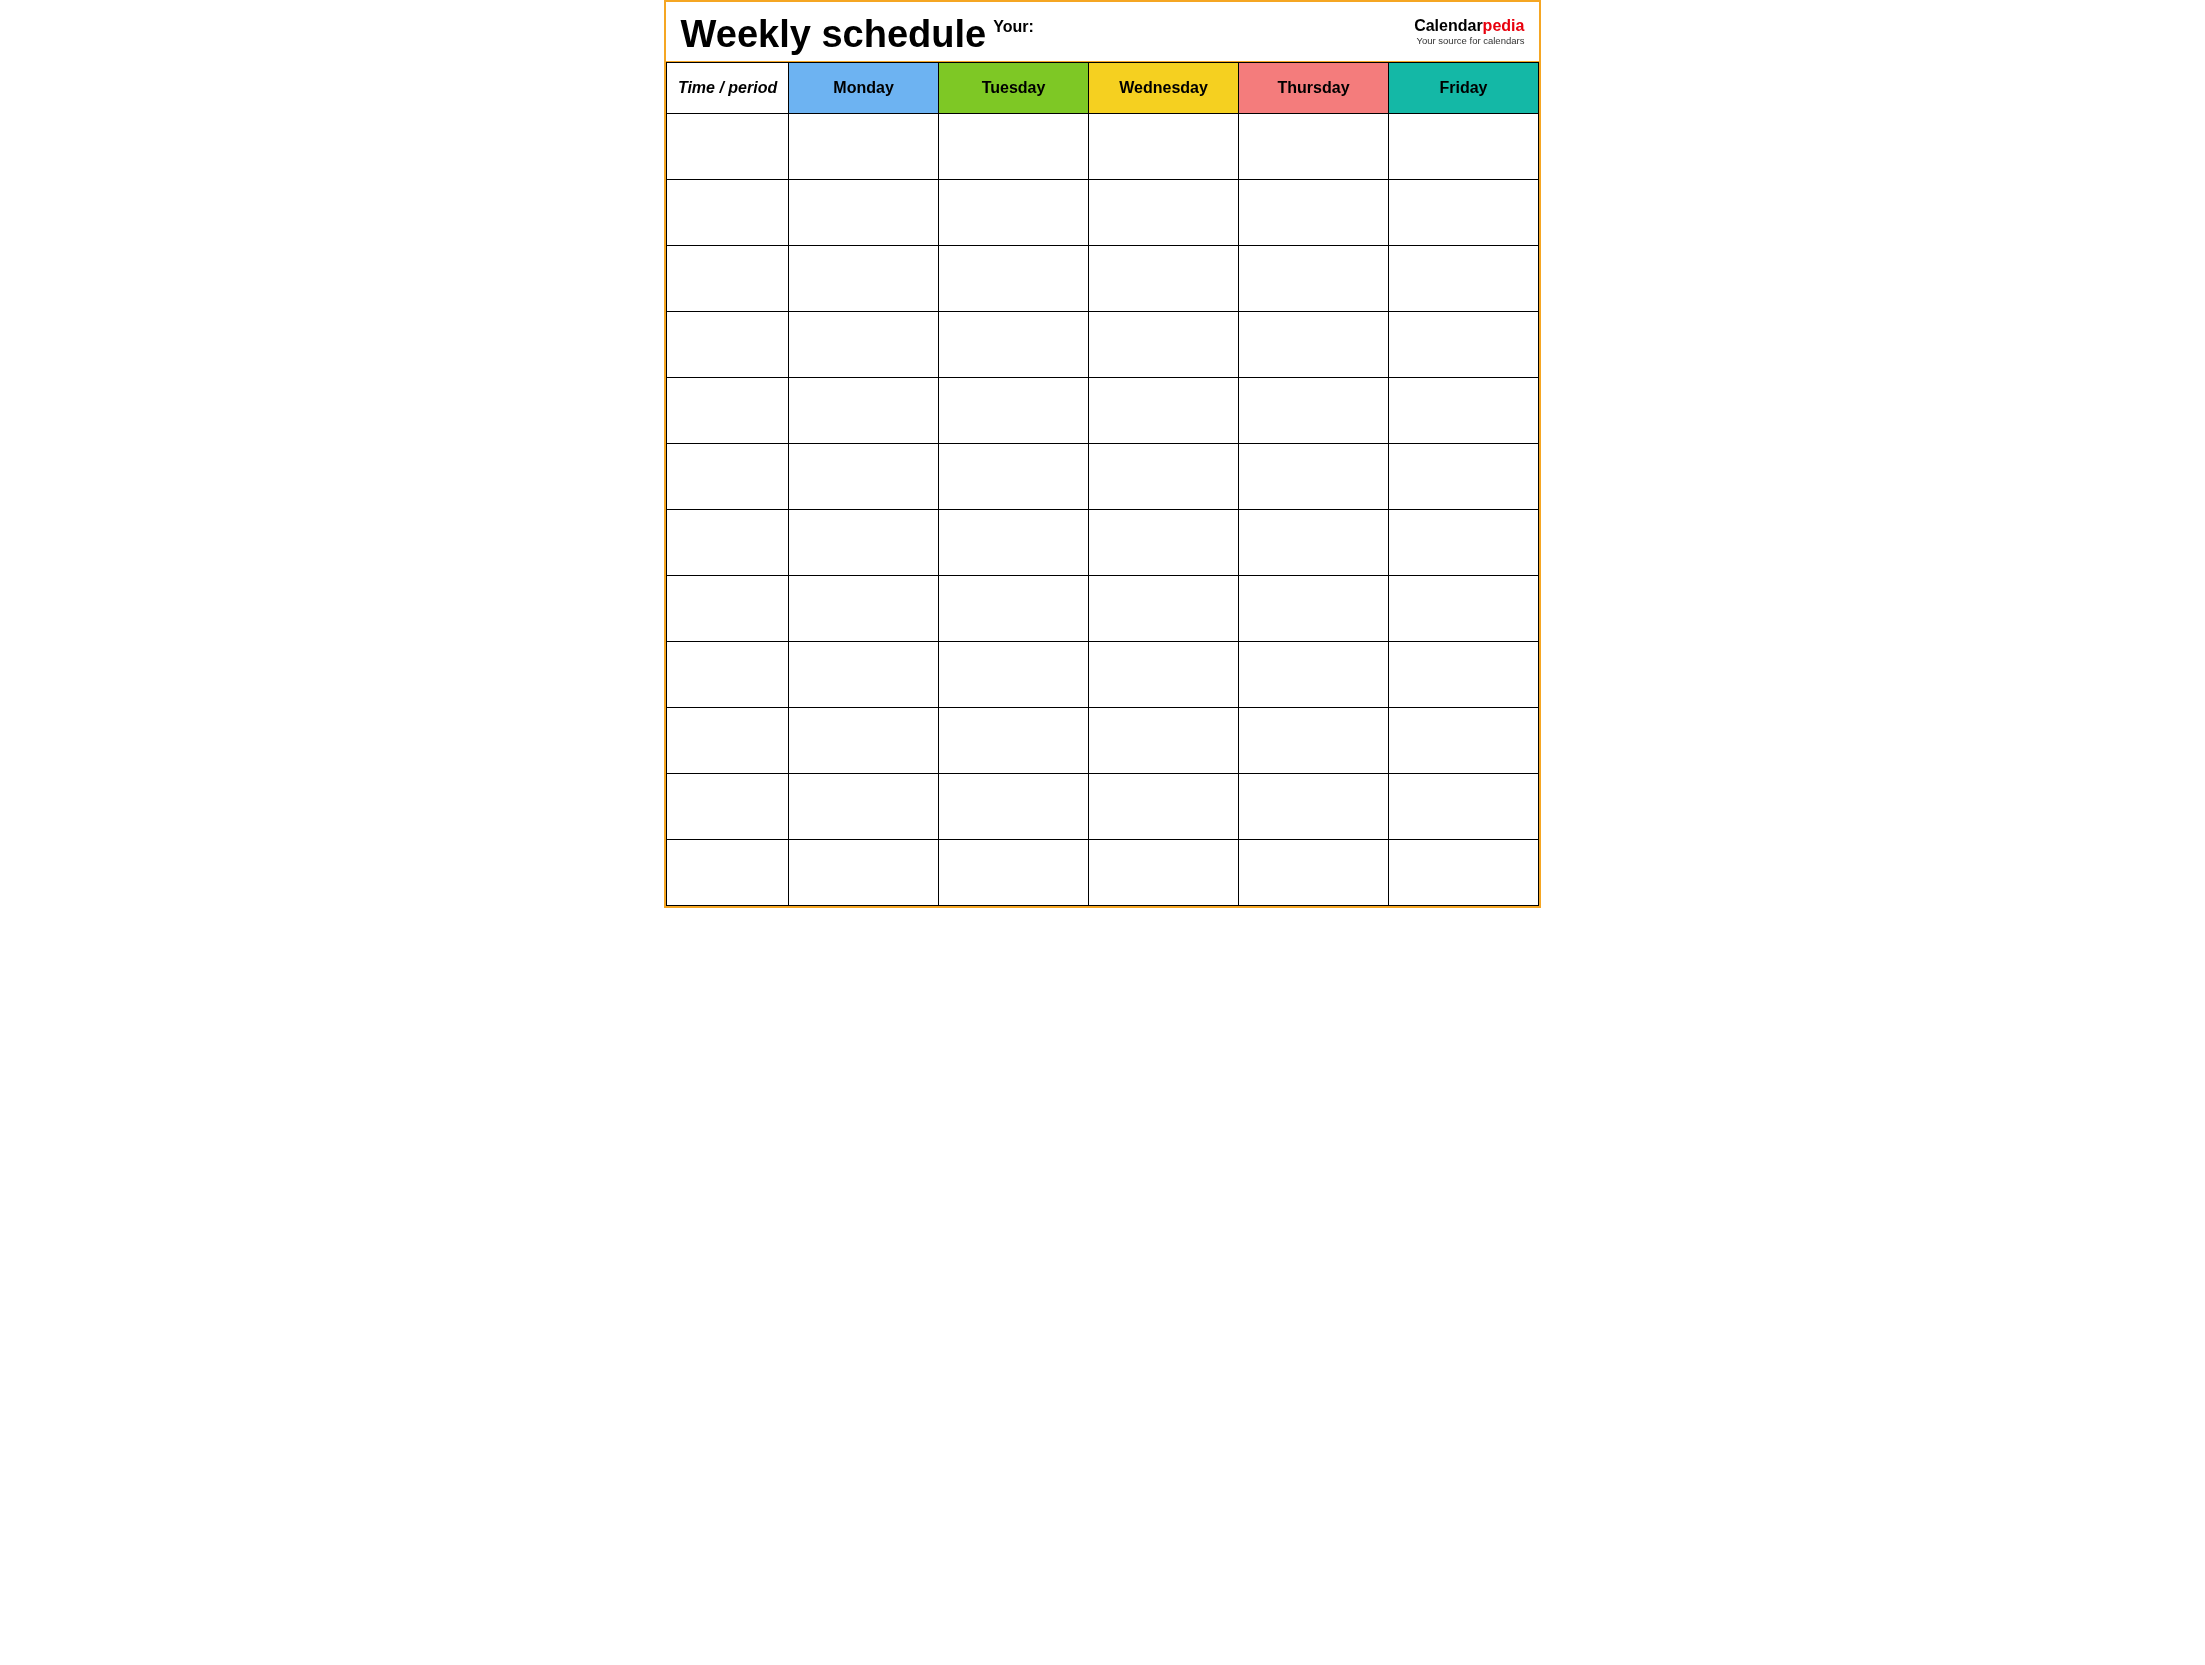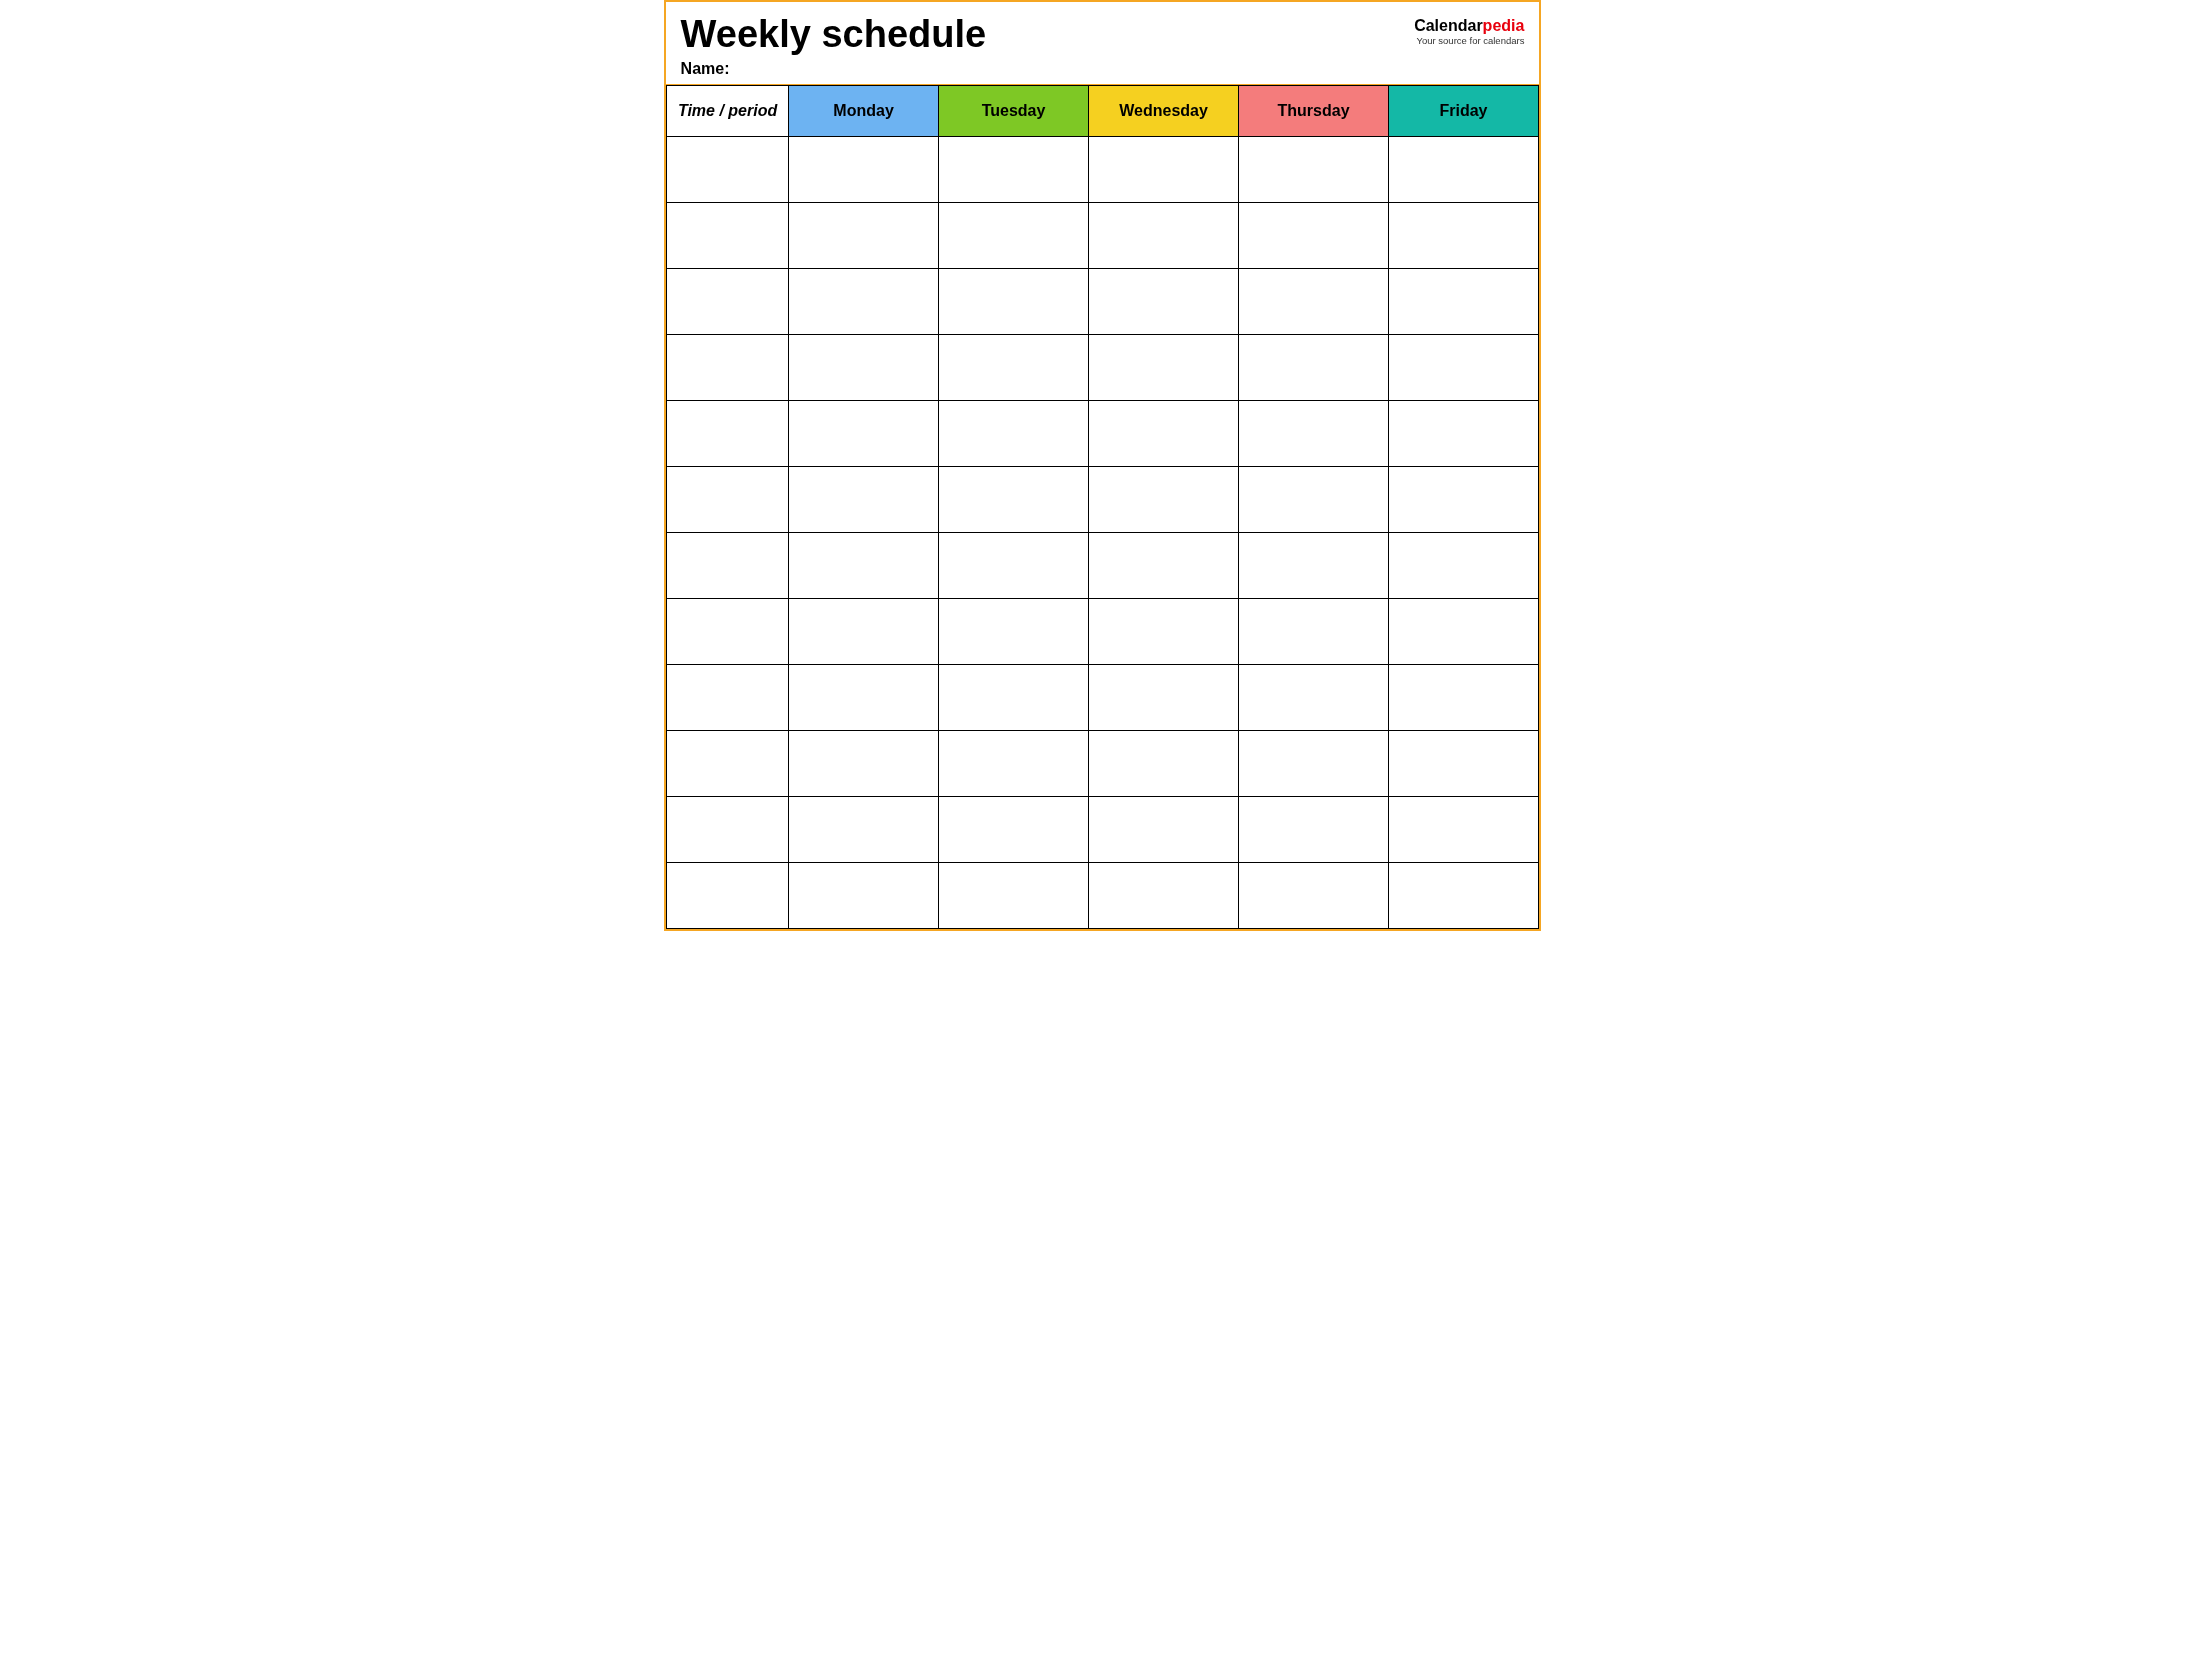--- a/index.html
+++ b/index.html
@@ -27,21 +27,22 @@
     .header {
       padding: 11.7px 14.6px 5.8px 14.6px;
       border-bottom: 1.5px solid #f5a623;
       display: flex;
       justify-content: space-between;
       align-items: flex-start;
     }
 
     .header-left {
       display: flex;
-      flex-direction: column;
+      flex-direction: row;
+      gap: 7px;
     }
 
     .title {
       font-size: 38px;
       font-weight: 900;
       color: #000;
       line-height: 1.1;
       font-family: Arial Black, Arial, sans-serif;
     }
 
@@ -146,21 +147,21 @@
       color: #555;
     }
   </style>
 </head>
 <body>
 
 <div class="page">
   <div class="header">
     <div class="header-left">
       <div class="title">Weekly schedule</div>
-      <div class="name-line">Name:</div>
+      <div class="name-line">Your:</div>
     </div>
     <div class="logo-area">
       <div class="logo-text">
         <span class="calendar">Calendar</span><span class="pedia">pedia</span>
       </div>
       <div class="logo-tagline">Your source for calendars</div>
     </div>
   </div>
 
   <table class="schedule-table">

